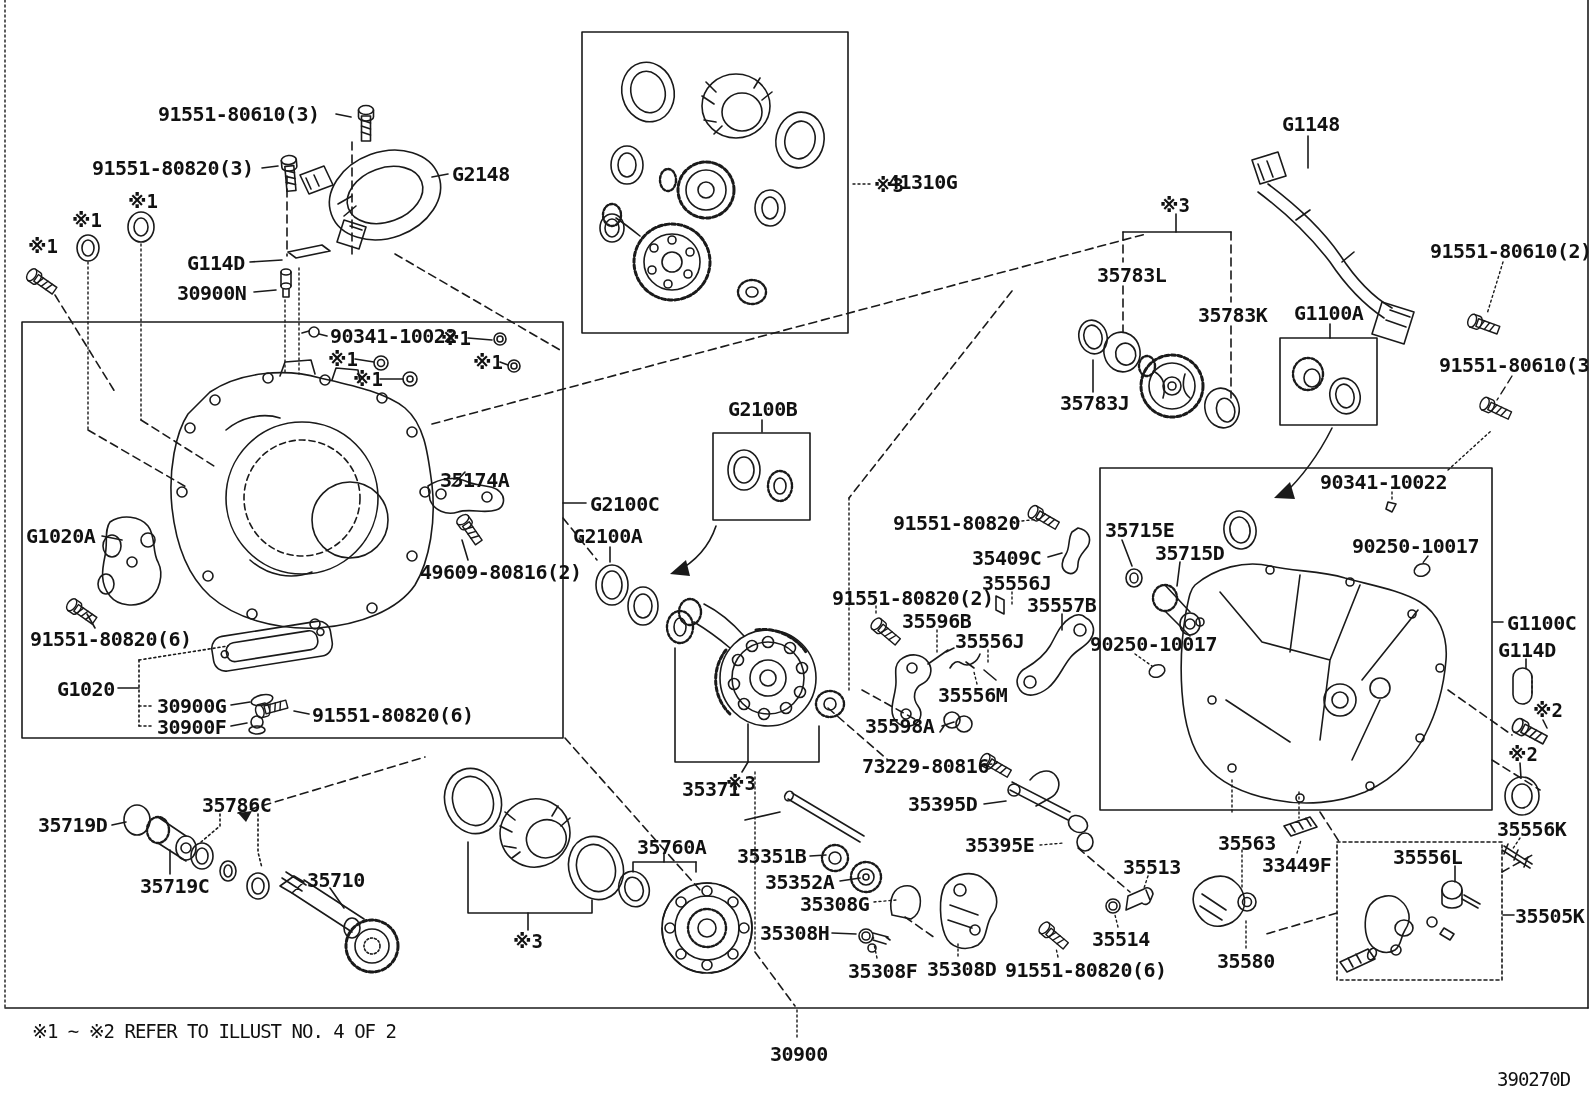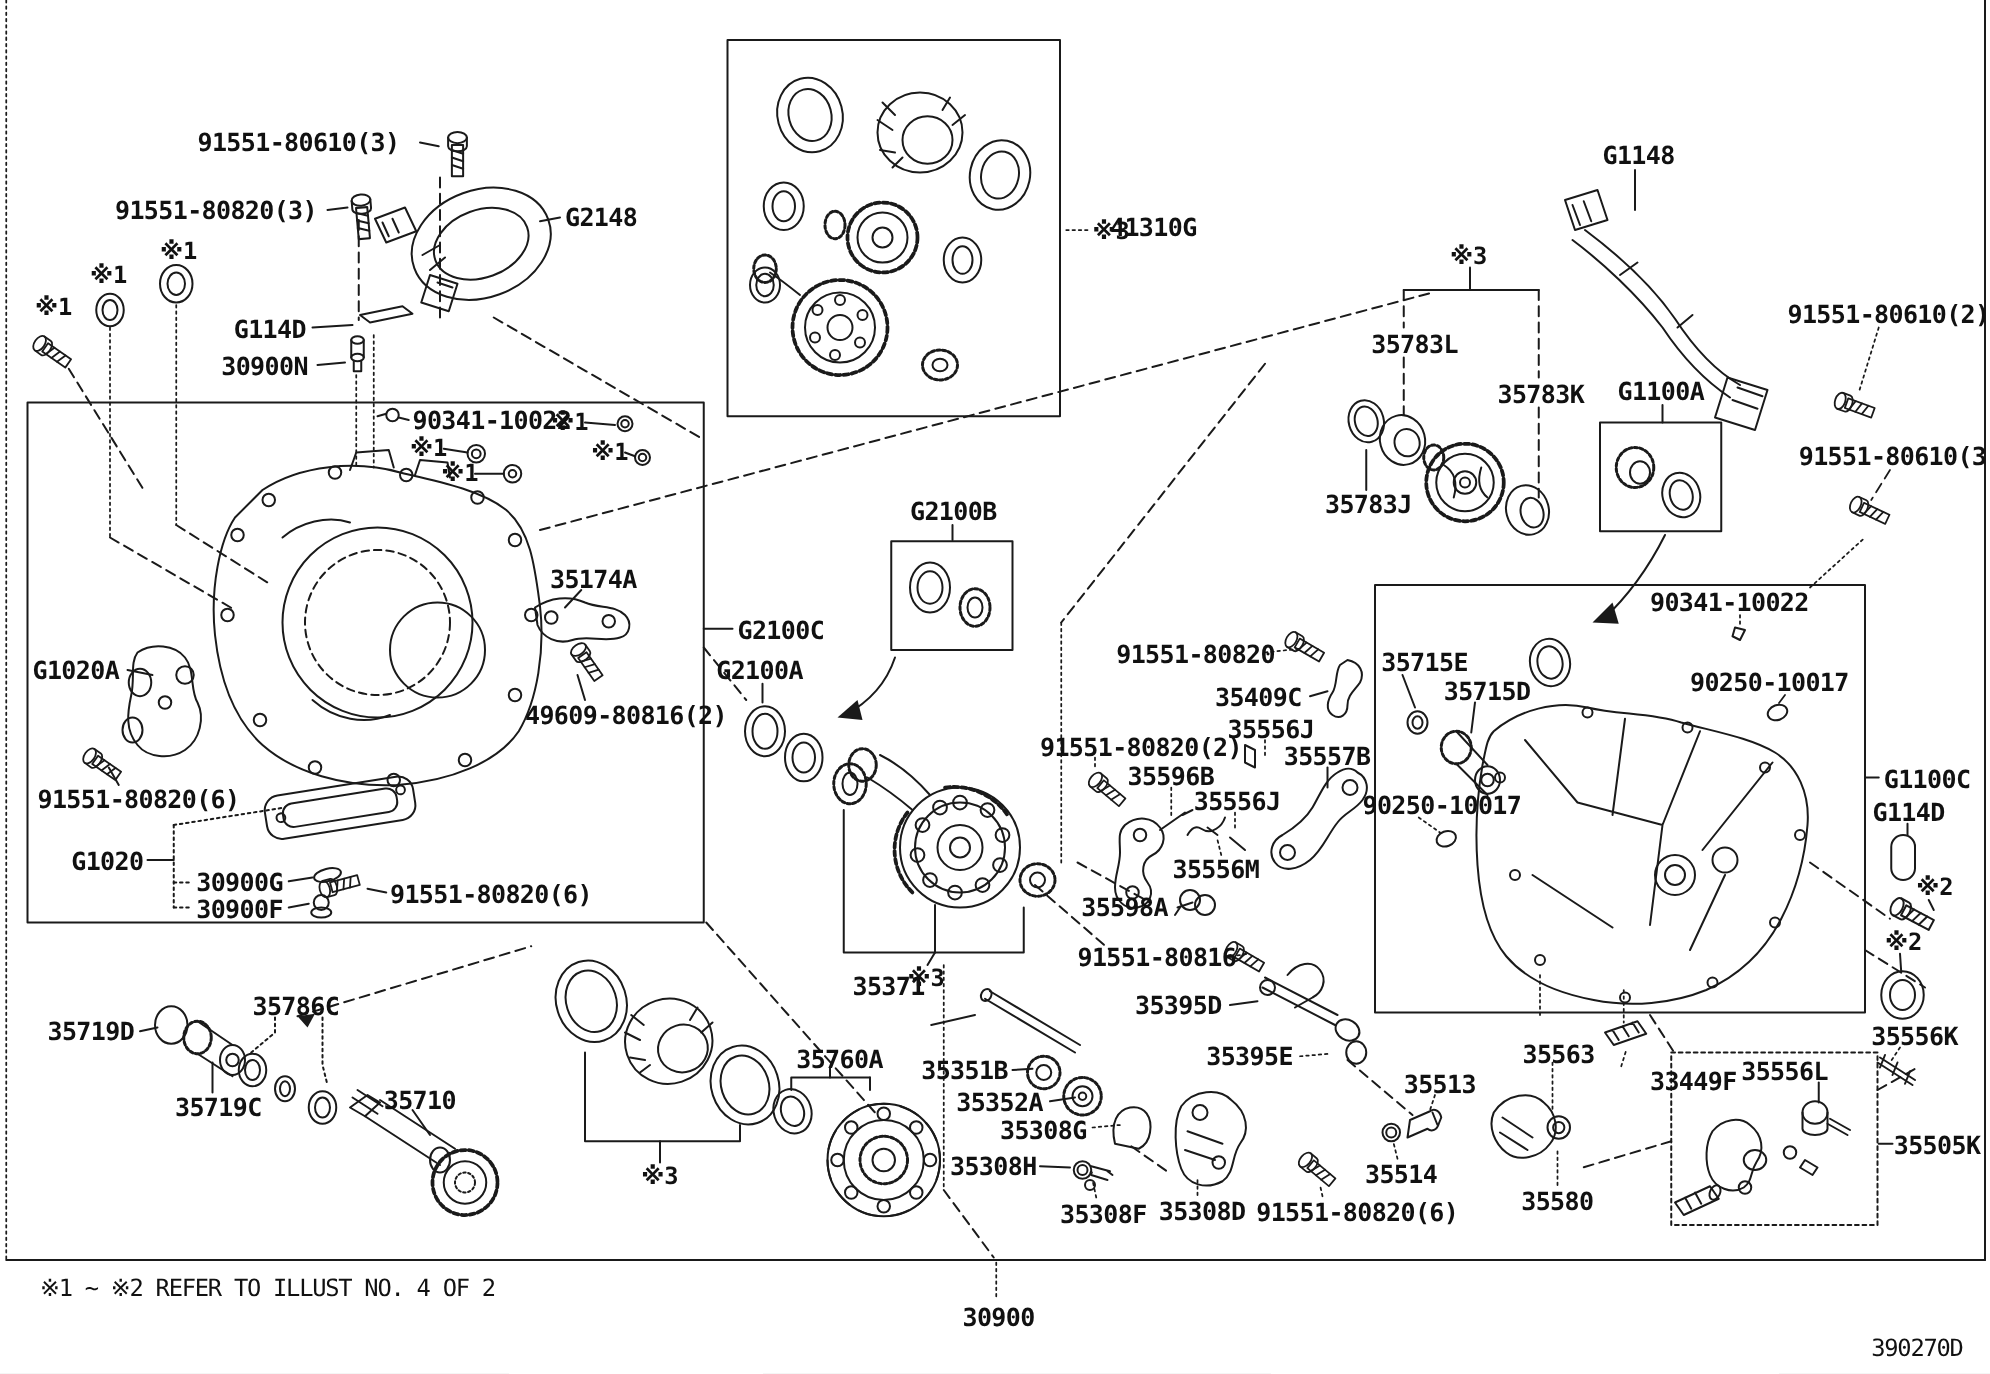--- a/index.html
+++ b/index.html
@@ -576,21 +576,21 @@
 <span class="sym" style="left:128px;top:192px">※1</span>
 <span class="sym" style="left:72px;top:211px">※1</span>
 <span class="sym" style="left:28px;top:237px">※1</span>
 <span class="pn" style="left:187px;top:253px">G114D</span>
 <span class="pn" style="left:177px;top:283px">30900N</span>
 <span class="pn" style="left:330px;top:326px">90341-10022</span>
 <span class="sym" style="left:441px;top:329px">※1</span>
 <span class="sym" style="left:328px;top:350px">※1</span>
 <span class="sym" style="left:473px;top:353px">※1</span>
 <span class="sym" style="left:353px;top:370px">※1</span>
-<span class="pn" style="left:440px;top:453px">35174A</span>
+<span class="pn" style="left:440px;top:470px">35174A</span>
 <span class="pn" style="left:26px;top:526px">G1020A</span>
 <span class="pn" style="left:30px;top:629px">91551-80820(6)</span>
 <span class="pn" style="left:57px;top:679px">G1020</span>
 <span class="pn" style="left:157px;top:696px">30900G</span>
 <span class="pn" style="left:157px;top:717px">30900F</span>
 <span class="pn" style="left:312px;top:705px">91551-80820(6)</span>
 <span class="pn" style="left:590px;top:494px">G2100C</span>
 <span class="sym" style="left:874px;top:176px">※3</span>
 <span class="pn" style="left:888px;top:172px">41310G</span>
 <span class="pn" style="left:728px;top:399px">G2100B</span>
@@ -599,21 +599,21 @@
 <span class="sym" style="left:726px;top:774px">※3</span>
 <span class="pn" style="left:893px;top:513px">91551-80820</span>
 <span class="pn" style="left:972px;top:548px">35409C</span>
 <span class="pn" style="left:982px;top:573px">35556J</span>
 <span class="pn" style="left:1027px;top:595px">35557B</span>
 <span class="pn" style="left:832px;top:588px">91551-80820(2)</span>
 <span class="pn" style="left:902px;top:611px">35596B</span>
 <span class="pn" style="left:955px;top:631px">35556J</span>
 <span class="pn" style="left:938px;top:685px">35556M</span>
 <span class="pn" style="left:865px;top:716px">35598A</span>
-<span class="pn" style="left:862px;top:756px">91551-80816</span>
+<span class="pn" style="left:862px;top:756px">73229-80816</span>
 <span class="pn" style="left:908px;top:794px">35395D</span>
 <span class="pn" style="left:965px;top:835px">35395E</span>
 <span class="pn" style="left:1097px;top:265px">35783L</span>
 <span class="pn" style="left:1198px;top:305px">35783K</span>
 <span class="pn" style="left:1294px;top:303px">G1100A</span>
 <span class="pn" style="left:1060px;top:393px">35783J</span>
 <span class="sym" style="left:1160px;top:196px">※3</span>
 <span class="pn" style="left:1282px;top:114px">G1148</span>
 <span class="pn" style="left:1430px;top:241px">91551-80610(2)</span>
 <span class="pn" style="left:1439px;top:355px">91551-80610(3)</span>
@@ -636,21 +636,21 @@
 <span class="pn" style="left:737px;top:846px">35351B</span>
 <span class="pn" style="left:765px;top:872px">35352A</span>
 <span class="pn" style="left:800px;top:894px">35308G</span>
 <span class="pn" style="left:760px;top:923px">35308H</span>
 <span class="pn" style="left:848px;top:961px">35308F</span>
 <span class="pn" style="left:927px;top:959px">35308D</span>
 <span class="pn" style="left:1005px;top:960px">91551-80820(6)</span>
 <span class="pn" style="left:1123px;top:857px">35513</span>
 <span class="pn" style="left:1092px;top:929px">35514</span>
 <span class="pn" style="left:1218px;top:833px">35563</span>
-<span class="pn" style="left:1320px;top:855px">33449F</span>
+<span class="pn" style="left:1262px;top:855px">33449F</span>
 <span class="pn" style="left:1217px;top:951px">35580</span>
 <span class="pn" style="left:1393px;top:847px">35556L</span>
 <span class="pn" style="left:1497px;top:819px">35556K</span>
 <span class="pn" style="left:1515px;top:906px">35505K</span>
 <span class="pn" style="left:770px;top:1044px">30900</span>
 
 <span class="note" style="left:32px;top:1022px">※1 ~ ※2 REFER TO ILLUST NO. 4 OF 2</span>
 <span class="note" style="left:1497px;top:1070px">390270D</span>
 
 </div>

